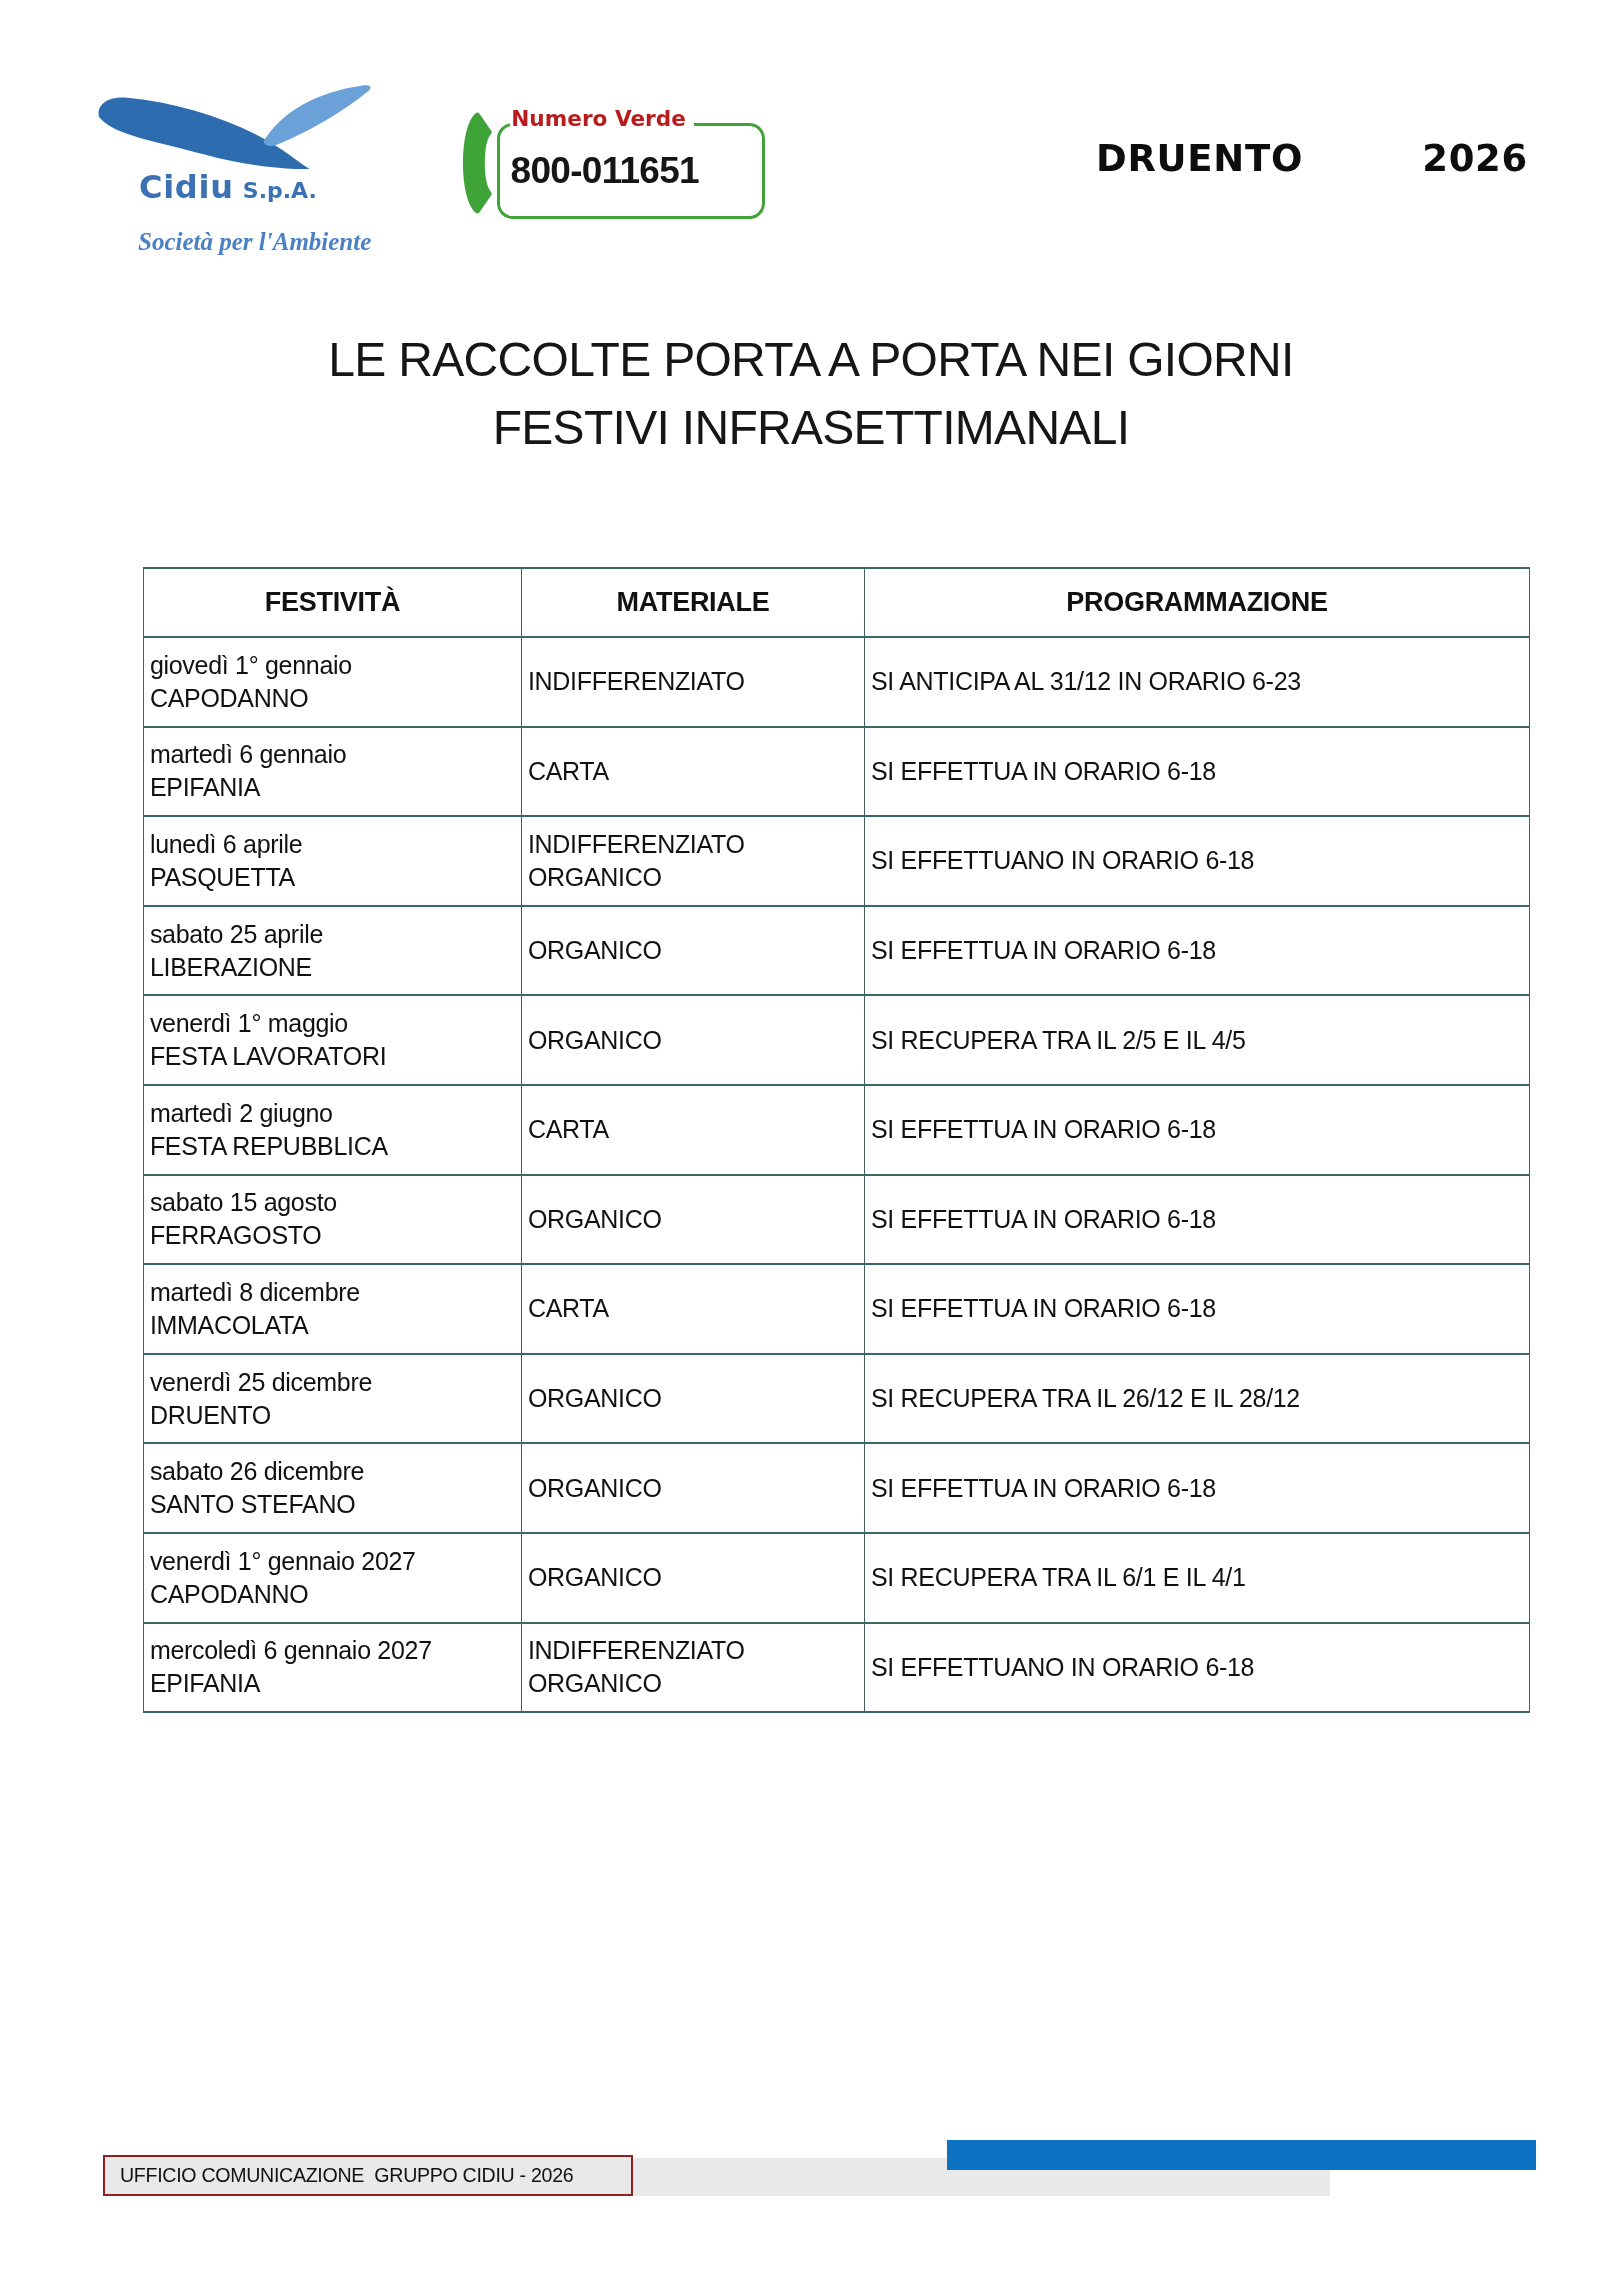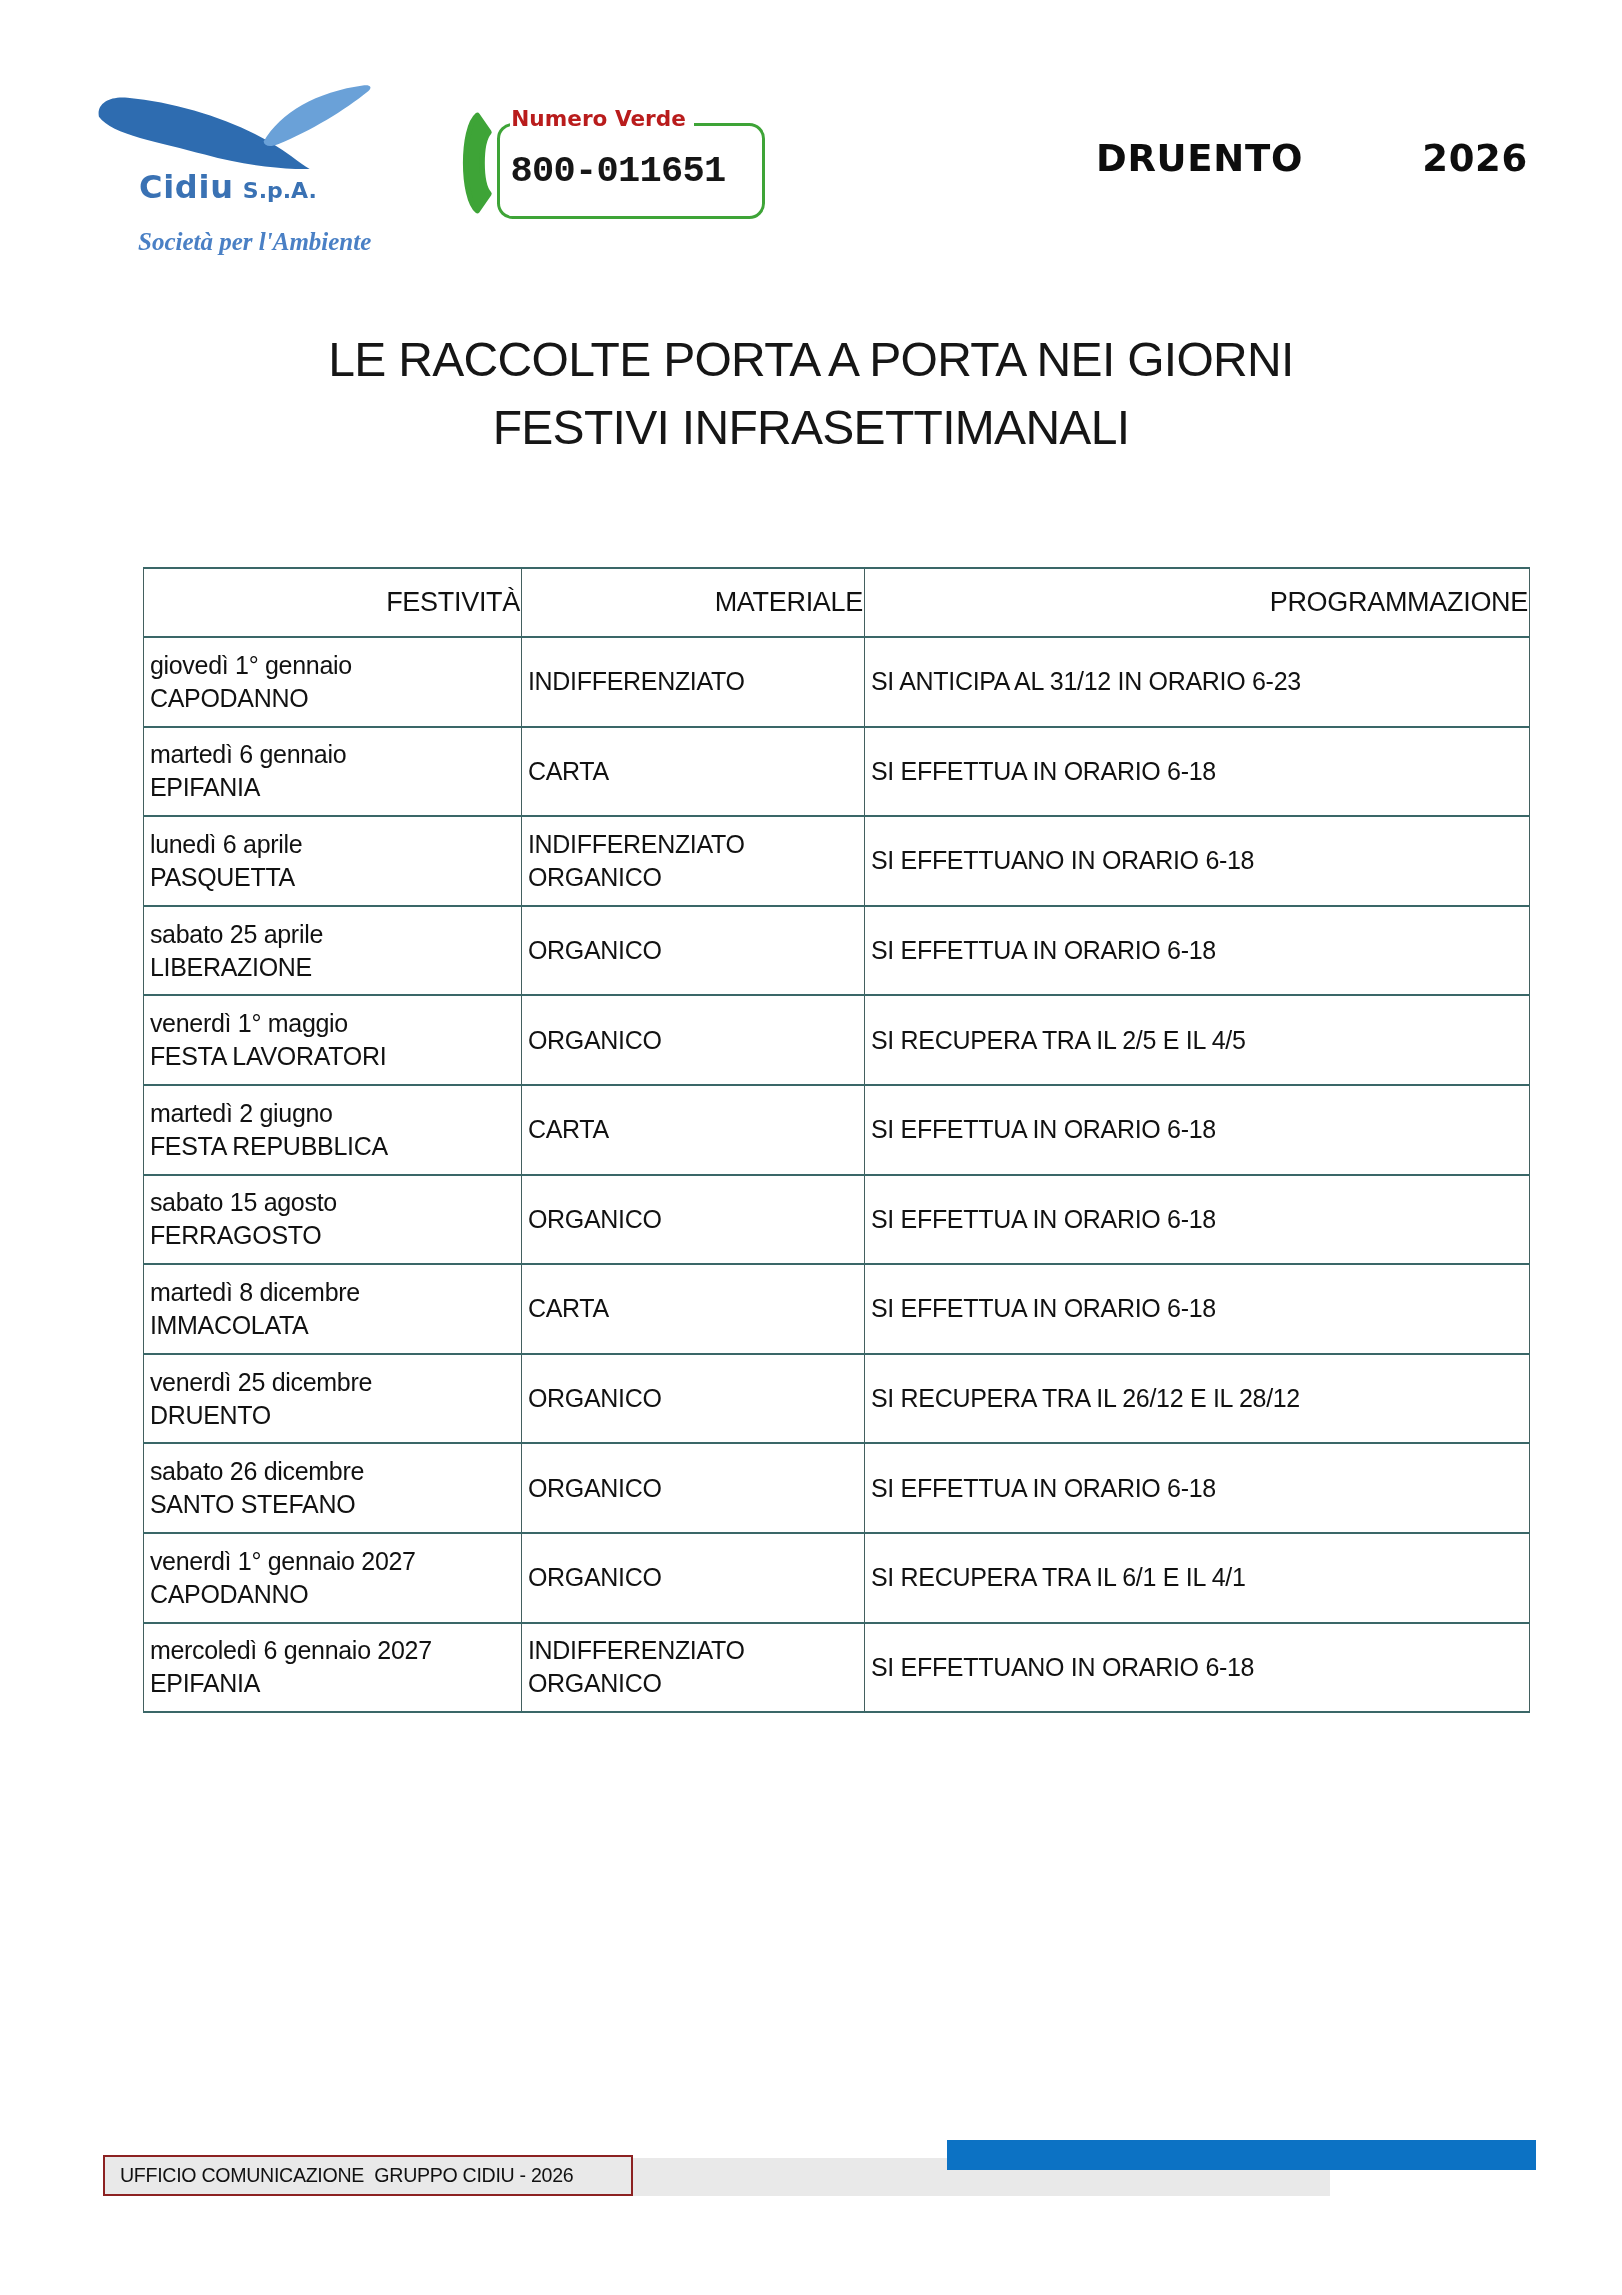--- a/index.html
+++ b/index.html
@@ -13,21 +13,21 @@
   .logo-swoosh { position:absolute; left:0; top:0; width:281px; height:85px; }
   .logo-wordmark { position:absolute; left:44px; top:84px; white-space:nowrap; }
   .logo-brand { font-family:"DejaVu Sans", sans-serif; font-weight:600; font-size:32px; color:#3a72b4; letter-spacing:0.7px; }
   .logo-suffix { font-family:"DejaVu Sans", sans-serif; font-weight:600; font-size:22px; color:#3a72b4; margin-left:9.2px; }
   .logo-tagline { position:absolute; left:43px; top:144px; font-family:"Liberation Serif", serif;
     font-style:italic; font-weight:600; font-size:25px; color:#4a80c5; white-space:nowrap;text-align:right; }
 
   .badge { position:absolute; left:455px; top:102px; width:321px; height:124px; }
   .badge-box { position:absolute; left:42px; top:21px; width:262px; height:90px;
     border:3.9px solid #3ea437; border-radius:15.7px; background:#fff; display:flex; align-items:center; }
-  .badge-number { font-family:Liberation Mono, monospace; font-weight:bold; font-size:37px; color:#161616;
+  .badge-number { font-family:Liberation Sans, sans-serif; font-weight:bold; font-size:37px; color:#161616;
     padding-left:10.5px; letter-spacing:-0.7px; white-space:nowrap; }
   .badge-label { position:absolute; left:55px; top:3.9px; background:#ffffff; padding:0 7.9px 0 1.3px;
     font-family:"DejaVu Sans", sans-serif; font-weight:bold; font-size:21.6px; color:#b91c1c; white-space:nowrap; }
   .phone-icon { position:absolute; left:0; top:7.9px; width:42px; height:106px; }
 
   .place-year { position:absolute; left:1096px; top:137px; width:432px;
     display:flex; justify-content:space-between; align-items:baseline;
     font-family:"DejaVu Sans", sans-serif; font-weight:bold; font-size:37px; color:#0d0d0d; letter-spacing:0.7px; }
 
   
@@ -37,21 +37,21 @@
   
   .schedule { position:absolute; left:143px; top:567px; width:1386px;
     border-collapse:collapse; table-layout:fixed; }
   .schedule col.c1 { width:378px; }
   .schedule col.c2 { width:343px; }
   .schedule col.c3 { width:665px; }
   .schedule th, .schedule td {
     border-left:1.3px solid #43605f; border-right:1.3px solid #43605f;
     border-top:2.6px solid #3a6768; border-bottom:2.6px solid #3a6768;
     vertical-align:middle; }
-  .schedule th { height:65px; text-align:right; font-weight:normal; font-size:27px; letter-spacing:-0.3px; }
+  .schedule th { height:65px; text-align:center; font-weight:bold; font-size:27px; letter-spacing:-0.3px; }
   .schedule td { height:85px; font-size:25px; line-height:33px; letter-spacing:-0.3px;
     padding:1.3px 3.9px 1.3px 5.9px; text-align:left; }
 
   
   .footer-strip { position:absolute; left:103px; top:2158px; width:1227px; height:38px; background:#e9e9e9; }
   .footer-bluebar { position:absolute; left:947px; top:2140px; width:589px; height:30px; background:#0c72c4; }
   .footer-box { position:absolute; left:103px; top:2155px; width:526px; height:37px;
     background:#e9e9e9; border:2.6px solid #8c2121; display:flex; align-items:center; }
   .footer-text { font-size:19.6px; color:#111; padding-left:15px; letter-spacing:-0.3px; white-space:pre; }
 </style>

